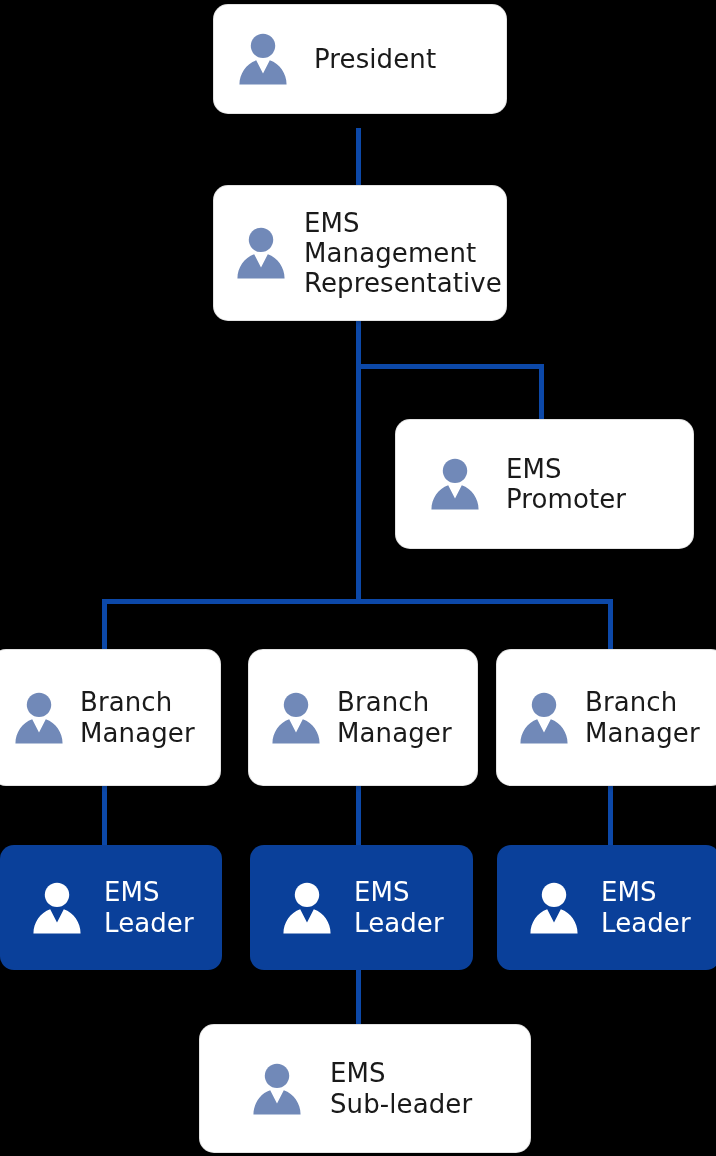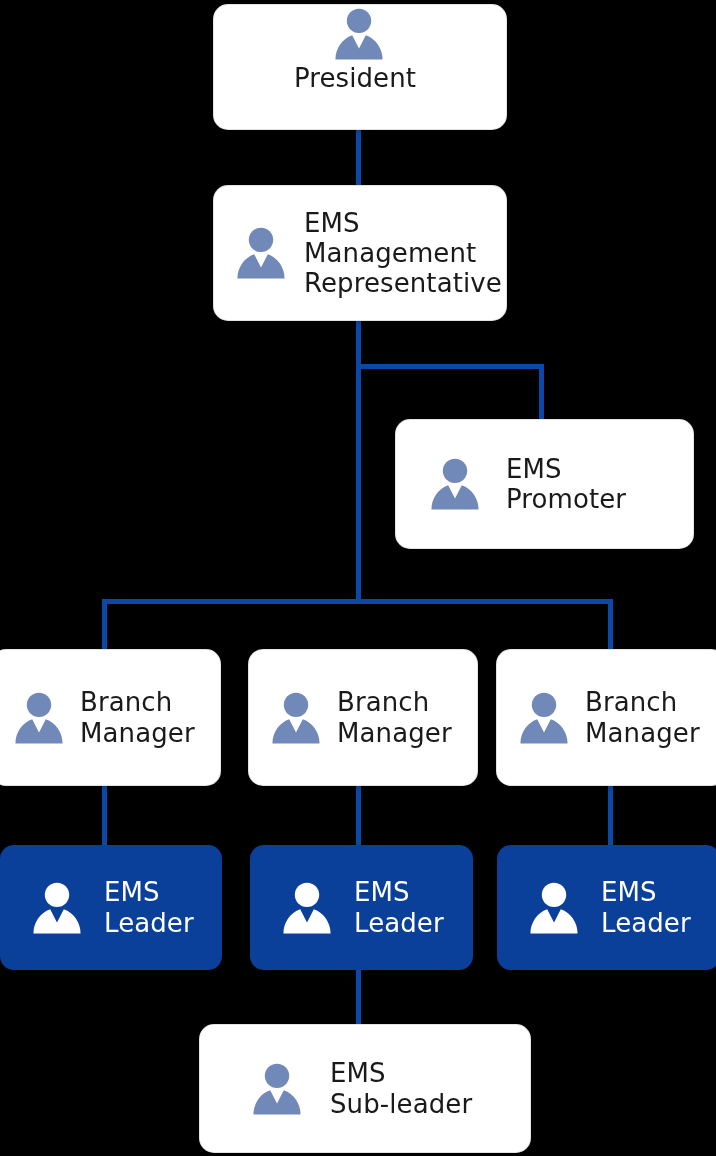--- a/index.html
+++ b/index.html
@@ -54,21 +54,21 @@
     font-size: 26px;
     line-height: 1.16;
     color: #1a1a1a;
     letter-spacing: 0.1px;
     padding-right: 10px;
     white-space: pre-line;
   }
   .node.dark .node-label { color: #ffffff; }
 
   
-  #node-president          { left: 214px; top: 5px;    width: 292px; height: 124px; flex-direction: column; }
+  #node-president          { left: 214px; top: 5px;    width: 292px; height: 108px; }
   #node-president .node-icon   { margin-left: 20px; margin-right: 22px; }
 
   #node-ems-mgmt-rep       { left: 214px; top: 186px;  width: 292px; height: 134px; }
   #node-ems-mgmt-rep .node-icon { margin-left: 18px; margin-right: 14px; }
 
   #node-ems-promoter       { left: 396px; top: 420px;  width: 297px; height: 128px; }
   #node-ems-promoter .node-icon { margin-left: 30px; margin-right: 22px; }
 
   #node-branch-manager-1   { left: -8px;  top: 650px;  width: 228px; height: 135px; }
   #node-branch-manager-2   { left: 249px; top: 650px;  width: 228px; height: 135px; }

